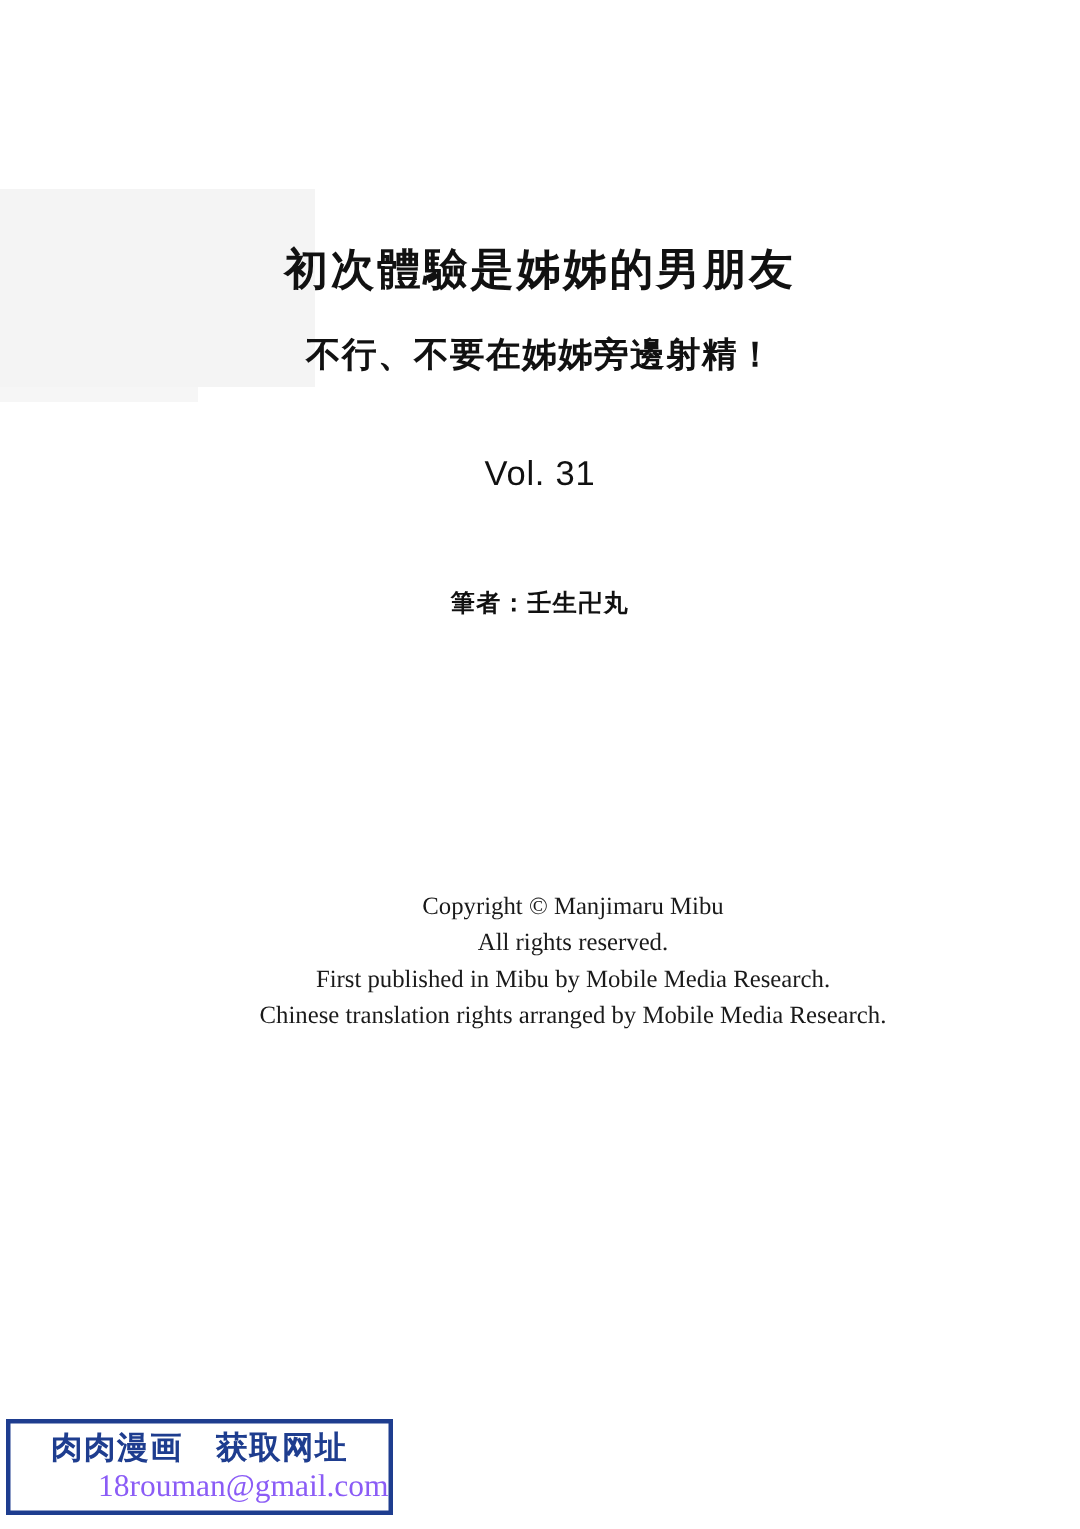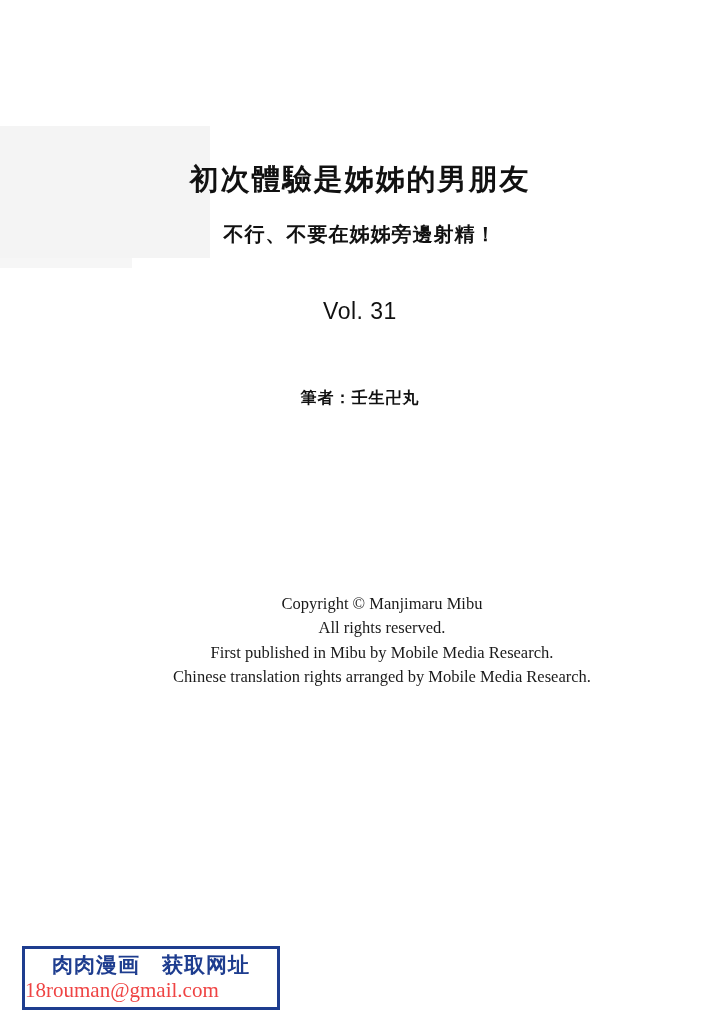--- a/index.html
+++ b/index.html
@@ -56,21 +56,21 @@
     font-size: 29px;
     letter-spacing: 2px;
     color: #111111;
     line-height: 1.2;
     margin: 0;
   }
 
   .sub-title {
     font-family: Liberation Sans, sans-serif;
     font-weight: bold;
-    font-size: 20px;
+    font-size: 23px;
     letter-spacing: 1px;
     color: #111111;
     margin: 0;
     padding-top: 24px;
   }
 
   .volume {
     font-family: Liberation Sans, sans-serif;
     font-size: 23px;
     color: #111111;
@@ -101,43 +101,43 @@
     line-height: 1.47;
   }
   .copyright-block div {
     white-space: nowrap;
     padding-left: 44px;
   }
 
   
   .watermark {
     position: absolute;
-    left: 22px;
+    left: 4px;
     bottom: 9px;
     width: 258px;
     height: 64px;
     background: #ffffff;
     border: 3px solid #1e3d8f;
     box-sizing: border-box;
   }
   .watermark-line1 {
     font-family: "DejaVu Sans", "Liberation Sans", sans-serif;
     font-weight: bold;
     font-size: 21px;
     color: #1e3d8f;
     text-align: center;
     letter-spacing: 1px;
     padding-top: 3px;
     line-height: 1.25;
   }
   .watermark-line2 {
     font-family: "Liberation Serif", serif;
     font-size: 21px;
-    color: #ef4444;
-    text-align: left;
+    color: #8b5cf6;
+    text-align: right;
     letter-spacing: 0px;
     line-height: 1.2;
   }
 </style>
 </head>
 <body>
 
 <div class="page">
 
   <div class="scan-smudge"></div>

